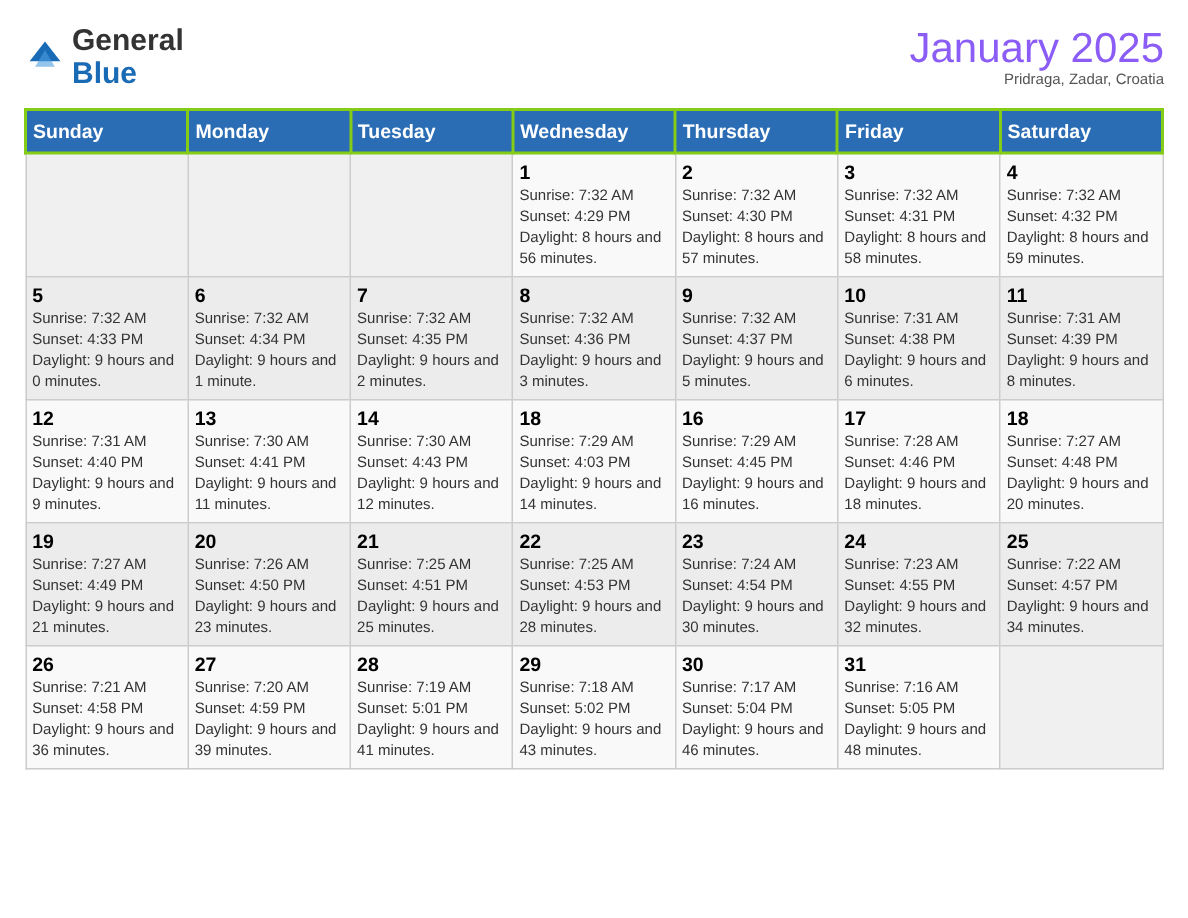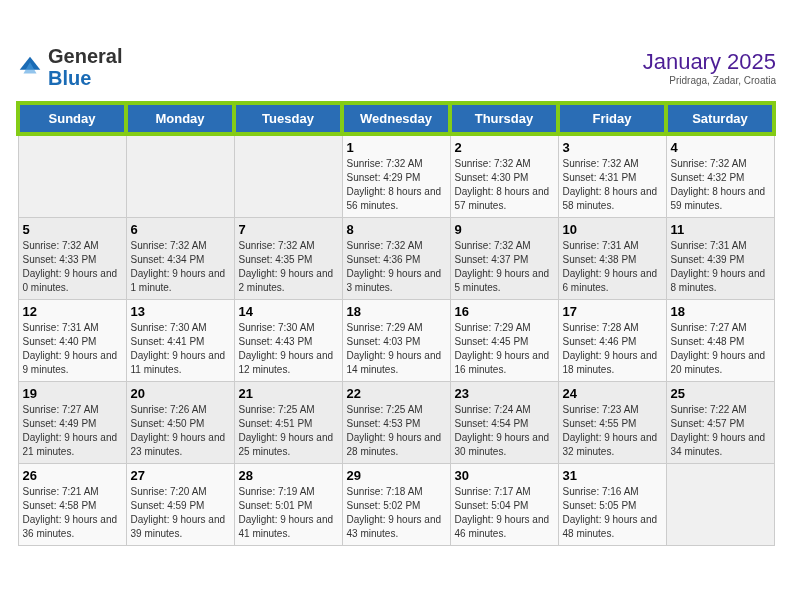--- a/index.html
+++ b/index.html
@@ -6,23 +6,22 @@
     body {
       font-family: Arial, sans-serif;
       background: #fff;
       width: 792px;
       min-height: 612px;
       padding: 16px;
     }
     .header {
       display: flex;
       justify-content: space-between;
-      align-items: center;
+      align-items: flex-start;
       margin-bottom: 12px;
-      margin-top: 29px;
     }
     .logo {
       display: flex;
       align-items: center;
       gap: 4px;
     }
     .logo-text {
       font-size: 20px;
       font-weight: bold;
       line-height: 1.1;
@@ -30,41 +29,41 @@
     .logo-general { color: #333; }
     .logo-blue { color: #1a6bb5; }
     .logo-icon {
       width: 28px;
       height: 28px;
     }
     .title-block {
       text-align: right;
     }
     .cal-title {
-      font-size: 22px;
-      color: #4c1d95;
+      font-size: 28px;
+      color: #8b5cf6;
       font-weight: normal;
     }
     .cal-subtitle {
       font-size: 10px;
       color: #555;
     }
     table {
       width: 100%;
       border-collapse: collapse;
       font-size: 11px;
     }
     thead tr th {
       background: #2a6db5;
       color: #fff;
       padding: 6px 4px;
-      text-align: center;
+      text-align: left;
       font-size: 13px;
       font-weight: bold;
-      border: 4px solid #84cc16;
+      border: 2px solid #84cc16;
     }
     tbody tr td {
       vertical-align: top;
       border: 1px solid #ccc;
       padding: 4px;
       width: 14.28%;
       min-height: 80px;
       background: #fff;
     }
     tbody tr:nth-child(odd) td {

